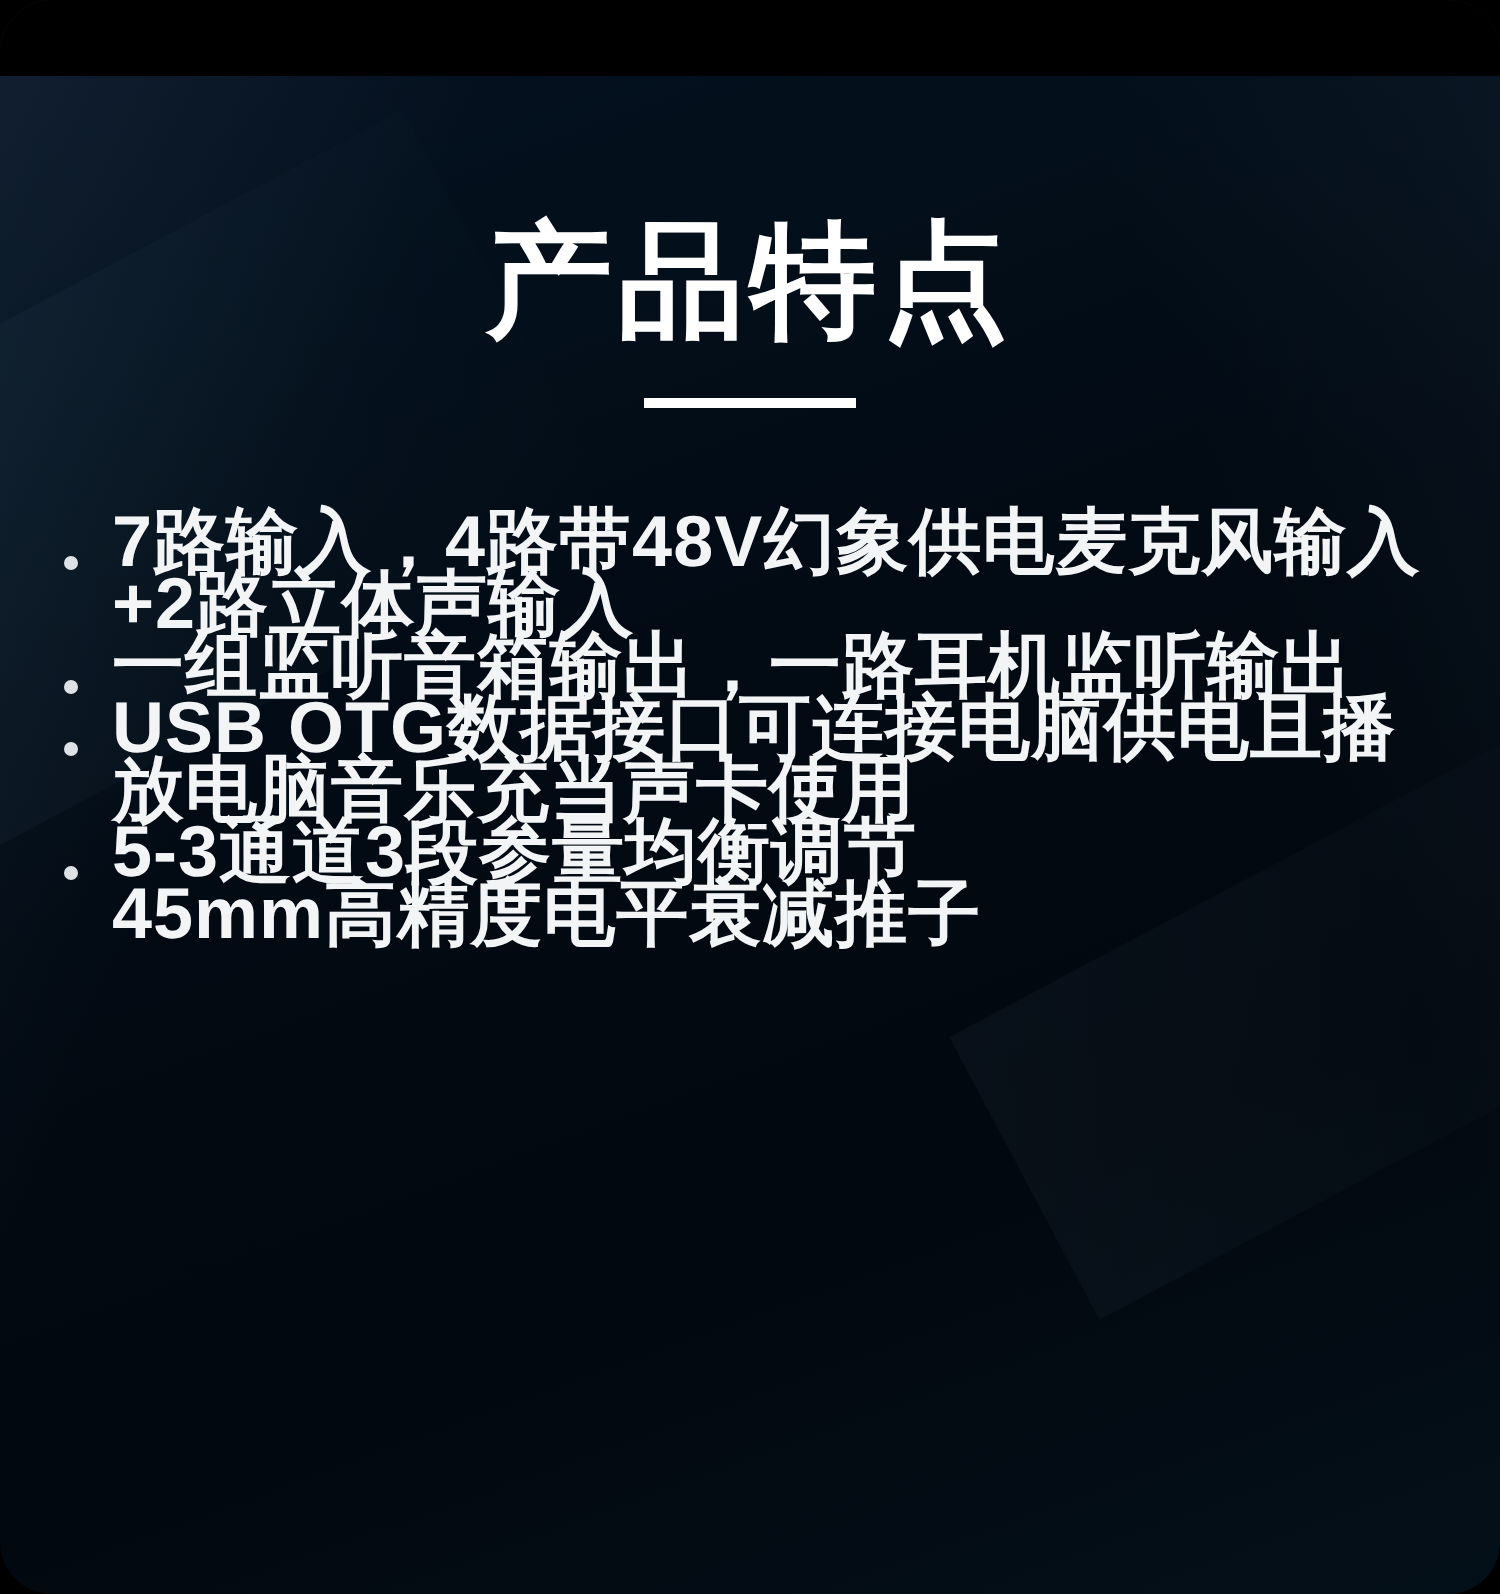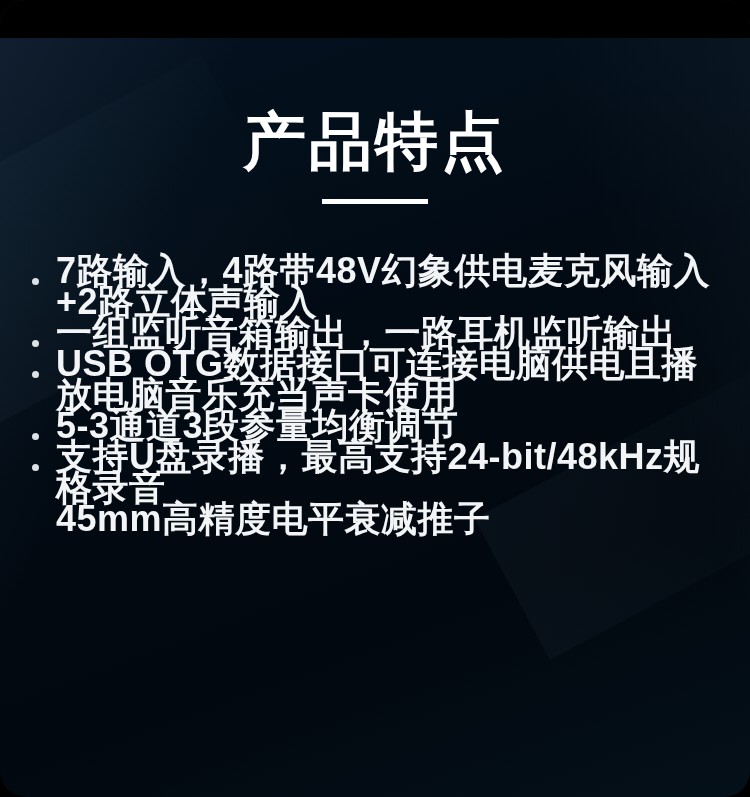--- a/index.html
+++ b/index.html
@@ -100,21 +100,17 @@
     </li>
     <li>
       <span class="dot"></span>
       <span>USB OTG数据接口可连接电脑供电且播放电脑音乐充当声卡使用</span>
     </li>
     <li>
       <span class="dot"></span>
       <span>5-3通道3段参量均衡调节</span>
     </li>
     <li>
-      <span class="dot"></span>
-      <span>支持U盘录播，最高支持24-bit/48kHz规格录音</span>
-    </li>
-    <li>
       
       <span>45mm高精度电平衰减推子</span>
     </li>
   </ul>
 </div>
 
 </body></html>

